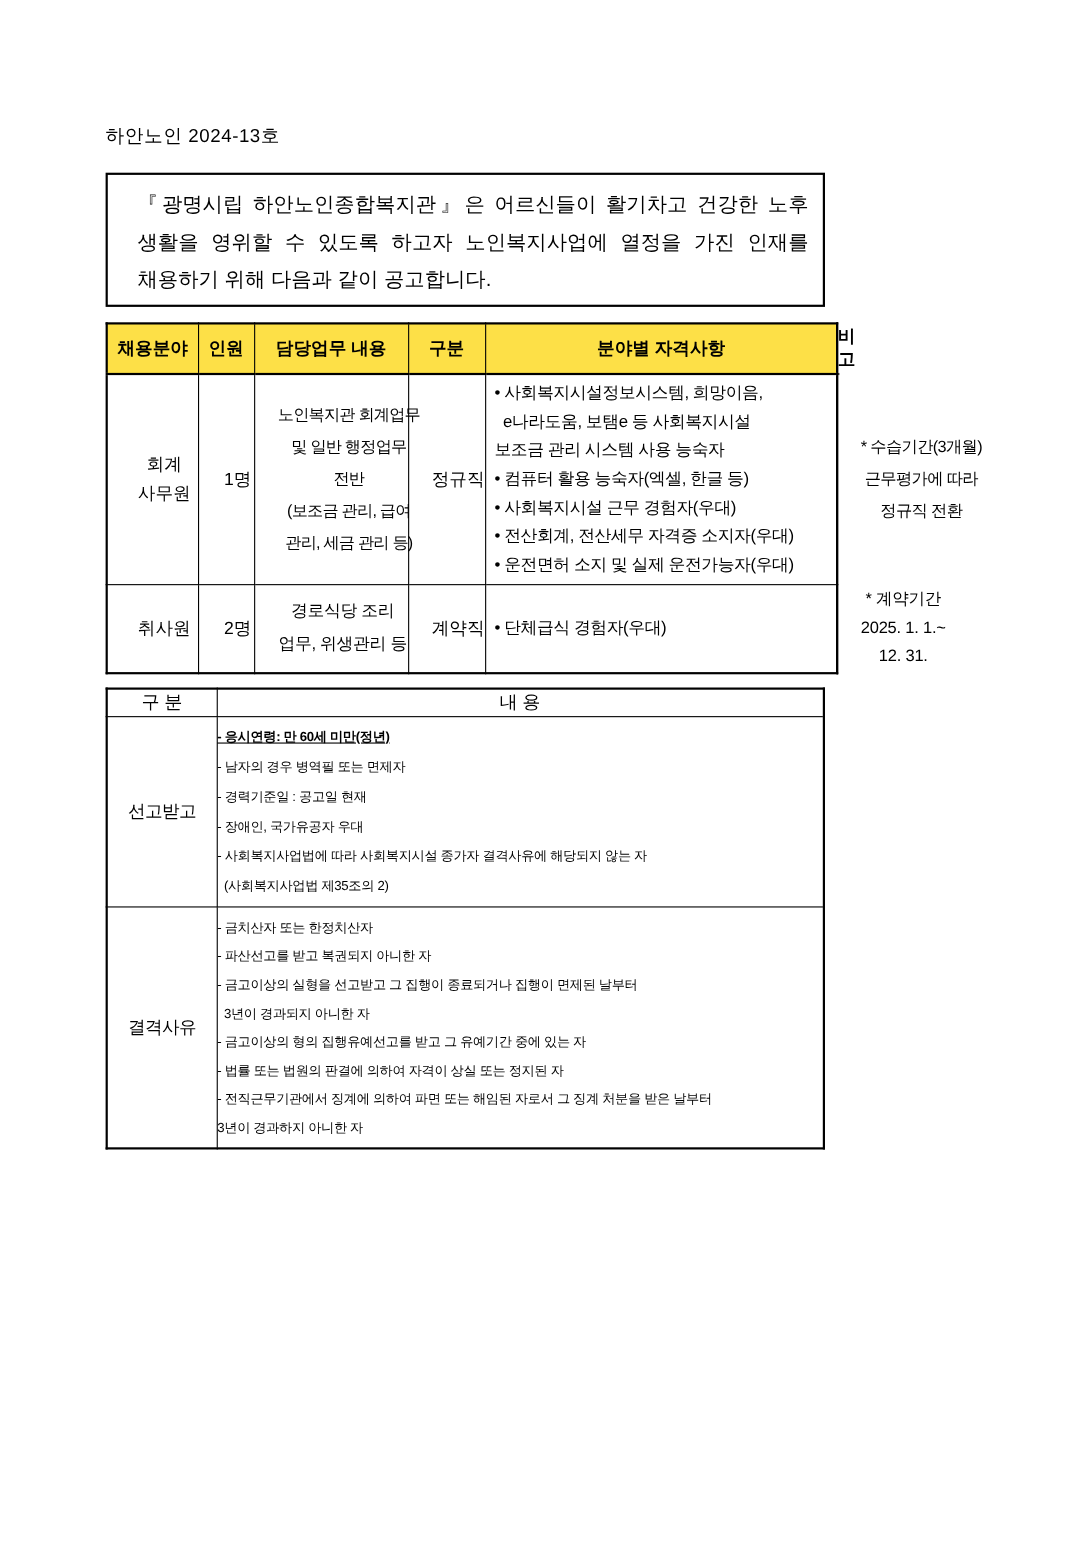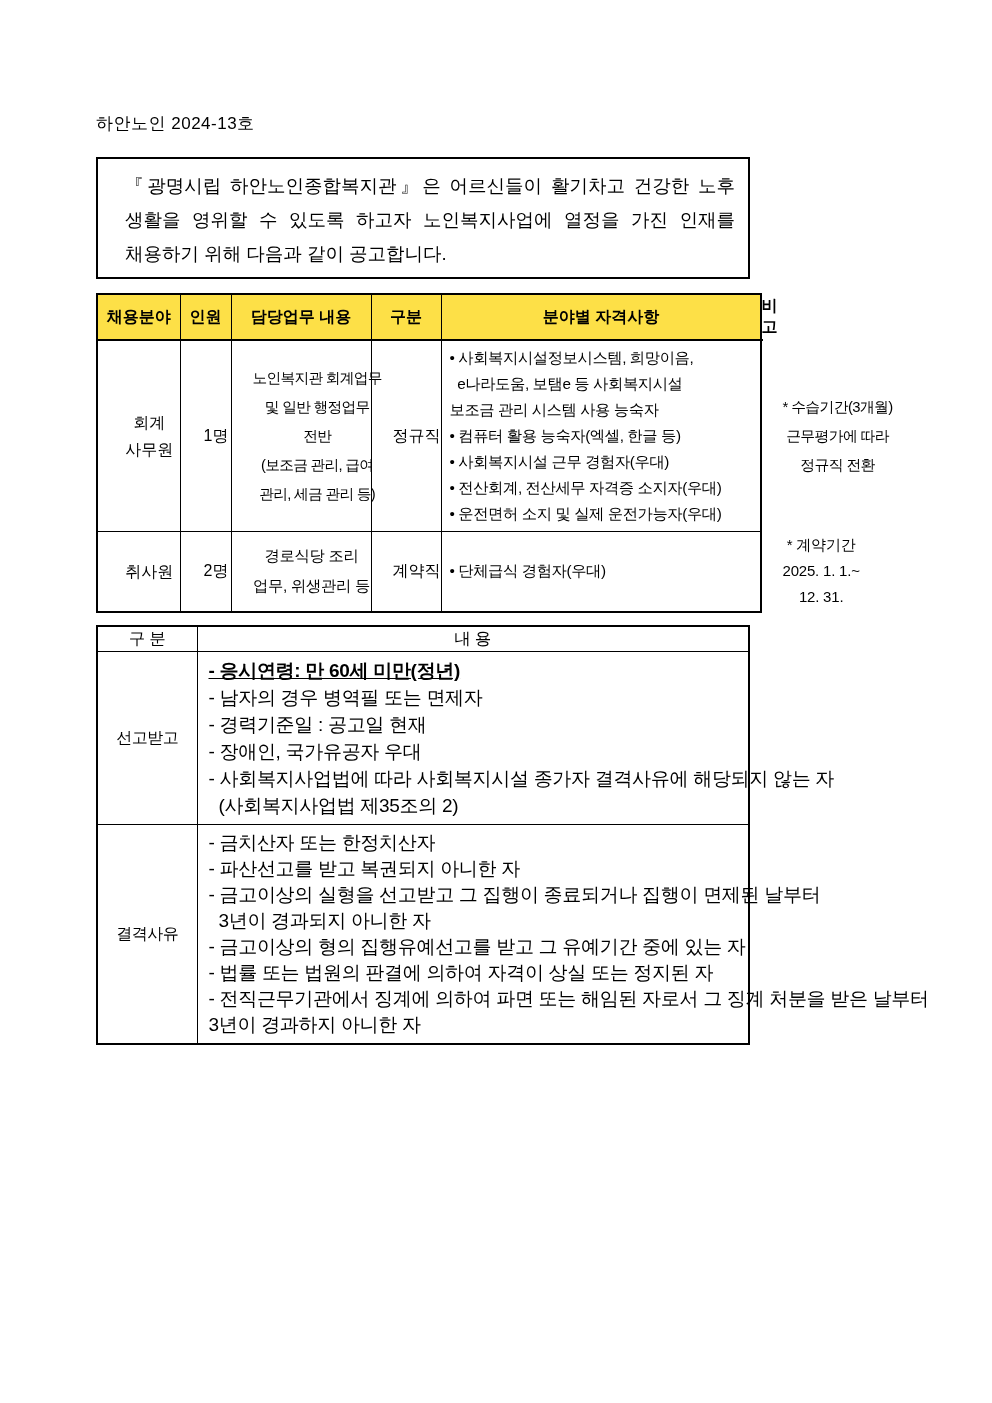--- a/index.html
+++ b/index.html
@@ -54,21 +54,21 @@
   .t1 td.qual { padding: 4px 4px 4px 8px; }
   .t1 td.qual .lines { font-size: 15.3px; line-height: 26px; letter-spacing: -0.4px; }
   .t1 td.note .lines { font-size: 14.8px; line-height: 29px; letter-spacing: -0.6px; }
   .t1 tr.r2 td.note .lines { line-height: 26px; letter-spacing: -0.2px; font-size: 15px; }
 
   .t2 { margin-top: 12px; }
   .t2 th { height: 26px; font-size: 16.5px; font-weight: normal; text-align: center; font-family: Liberation Serif, serif; }
   .t2 tr.r1 { height: 165px; }
   .t2 tr.r2 { height: 212px; }
   .t2 td.label { width: 100px; text-align: center; font-size: 16px; letter-spacing: -0.5px; }
-  .t2 td.content { padding: 5px 8px 5px 11px; font-size: 19px; }
+  .t2 td.content { padding: 5px 8px 5px 0; font-size: 12px; }
   .t2 td.content .lines { line-height: 27px; letter-spacing: -0.3px; }
   .t2 tr.r2 td.content .lines { line-height: 26px; }
   .hl { font-weight: bold; text-decoration: underline; line-height: 27px; white-space: pre; letter-spacing: -0.3px; }
 </style>
 </head>
 <body>
 
 <div class="page">
 
   <div class="doc-number">하안노인 2024-13호</div>

